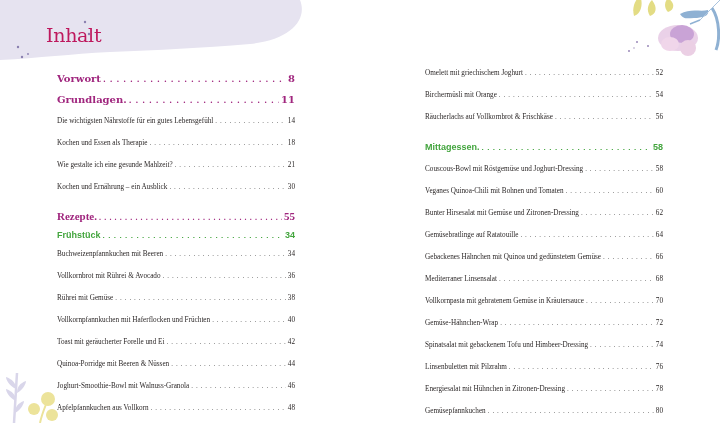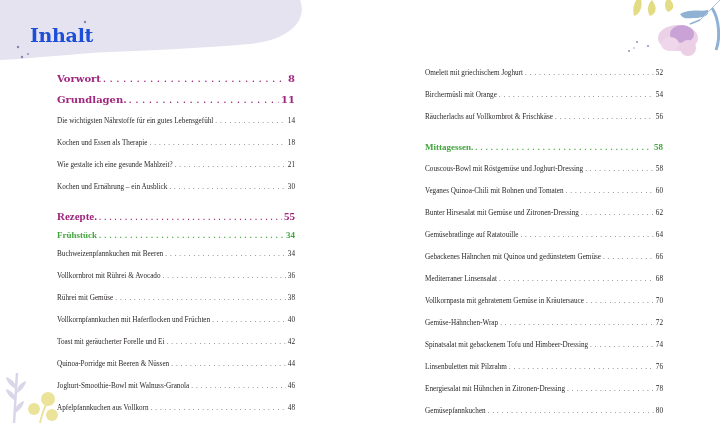--- a/index.html
+++ b/index.html
@@ -1,34 +1,34 @@
 <!DOCTYPE html>
 <html><head>
 <meta charset="utf-8">
 <style>
   html, body { margin:0; padding:0; }
   body { width:720px; height:423px; background:#ffffff; position:relative; overflow:hidden; font-family:"Liberation Serif", serif; color:#2e2a2b; }
   .blob { position:absolute; left:0; top:0; }
   .deco-tr { position:absolute; right:0; top:0; }
   .deco-bl { position:absolute; left:0; bottom:0; }
-  .title { position:absolute; left:30px; top:24px; font-family:"DejaVu Serif", serif; font-weight:bold; font-size:19px; color:#1d4ed8; letter-spacing:-0.3px; }
+  .title { position:absolute; left:46px; top:24px; font-family:"DejaVu Serif", serif; font-weight:normal; font-size:19px; color:#be185d; letter-spacing:-0.3px; }
   .col { position:absolute; }
   .col-left { left:57px; top:68px; width:238px; }
   .col-right { left:425px; top:62px; width:238px; }
   .row { display:flex; align-items:baseline; white-space:nowrap; overflow:hidden; }
   .row .label { flex:0 0 auto; }
   .row .dots { flex:1 1 auto; overflow:hidden; margin:0 2px; letter-spacing:2.6px; }
   .row .dots::before { content:". . . . . . . . . . . . . . . . . . . . . . . . . . . . . . . . . . . . . . . . . . . . . . . . . . . . . . . . . . . . . . . . . . . . . . . . . . . . . . . . . ."; letter-spacing:0.6px; }
   .row .page { flex:0 0 auto; text-align:right; }
   .entry { font-size:7.2px; height:22px; line-height:22px; color:#2b2727; }
   .entry .dots { color:#555; font-size:7px; }
   .h-main { font-family:"DejaVu Serif", serif; font-weight:bold; font-size:10px; color:#a0267e; height:21px; line-height:21px; }
   .h-main .dots { color:#a0267e; font-size:8px; }
   .h-big { font-size:11px;font-family:Liberation Serif, serif; }
-  .h-sub { font-family:Liberation Serif, serif; font-weight:bold; font-size:9px; color:#43a53e; height:21px; line-height:21px; }
+  .h-sub { font-family:Liberation Sans, sans-serif; font-weight:bold; font-size:9px; color:#43a53e; height:21px; line-height:21px; }
   .h-sub .dots { color:#43a53e; font-size:8px; }
   .gap { height:8px; }
 </style>
 </head>
 <body>
 
 <svg class="blob" width="310" height="62" viewBox="0 0 310 62">
   <path d="M0 0 H300 C308 20 290 40 250 44 C200 48 160 50 110 52 C70 54 40 58 0 60 Z" fill="#e6e3f0"></path>
   <circle cx="85" cy="22" r="1.2" fill="#8a7fb0"></circle>
   <circle cx="89" cy="34" r="1.2" fill="#8a7fb0"></circle>

